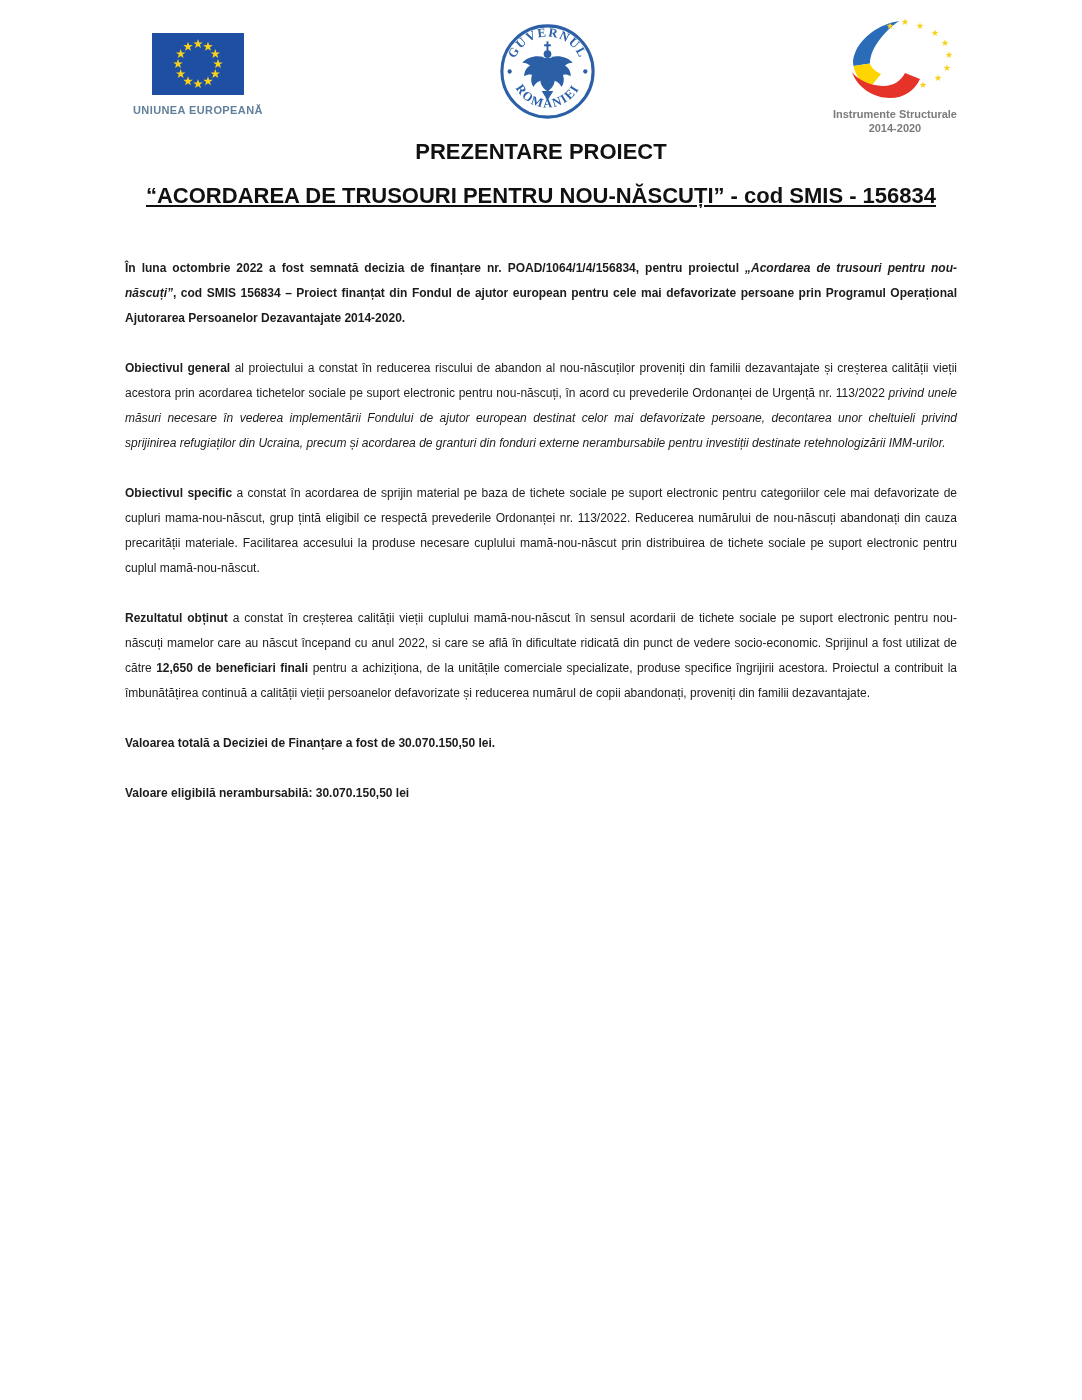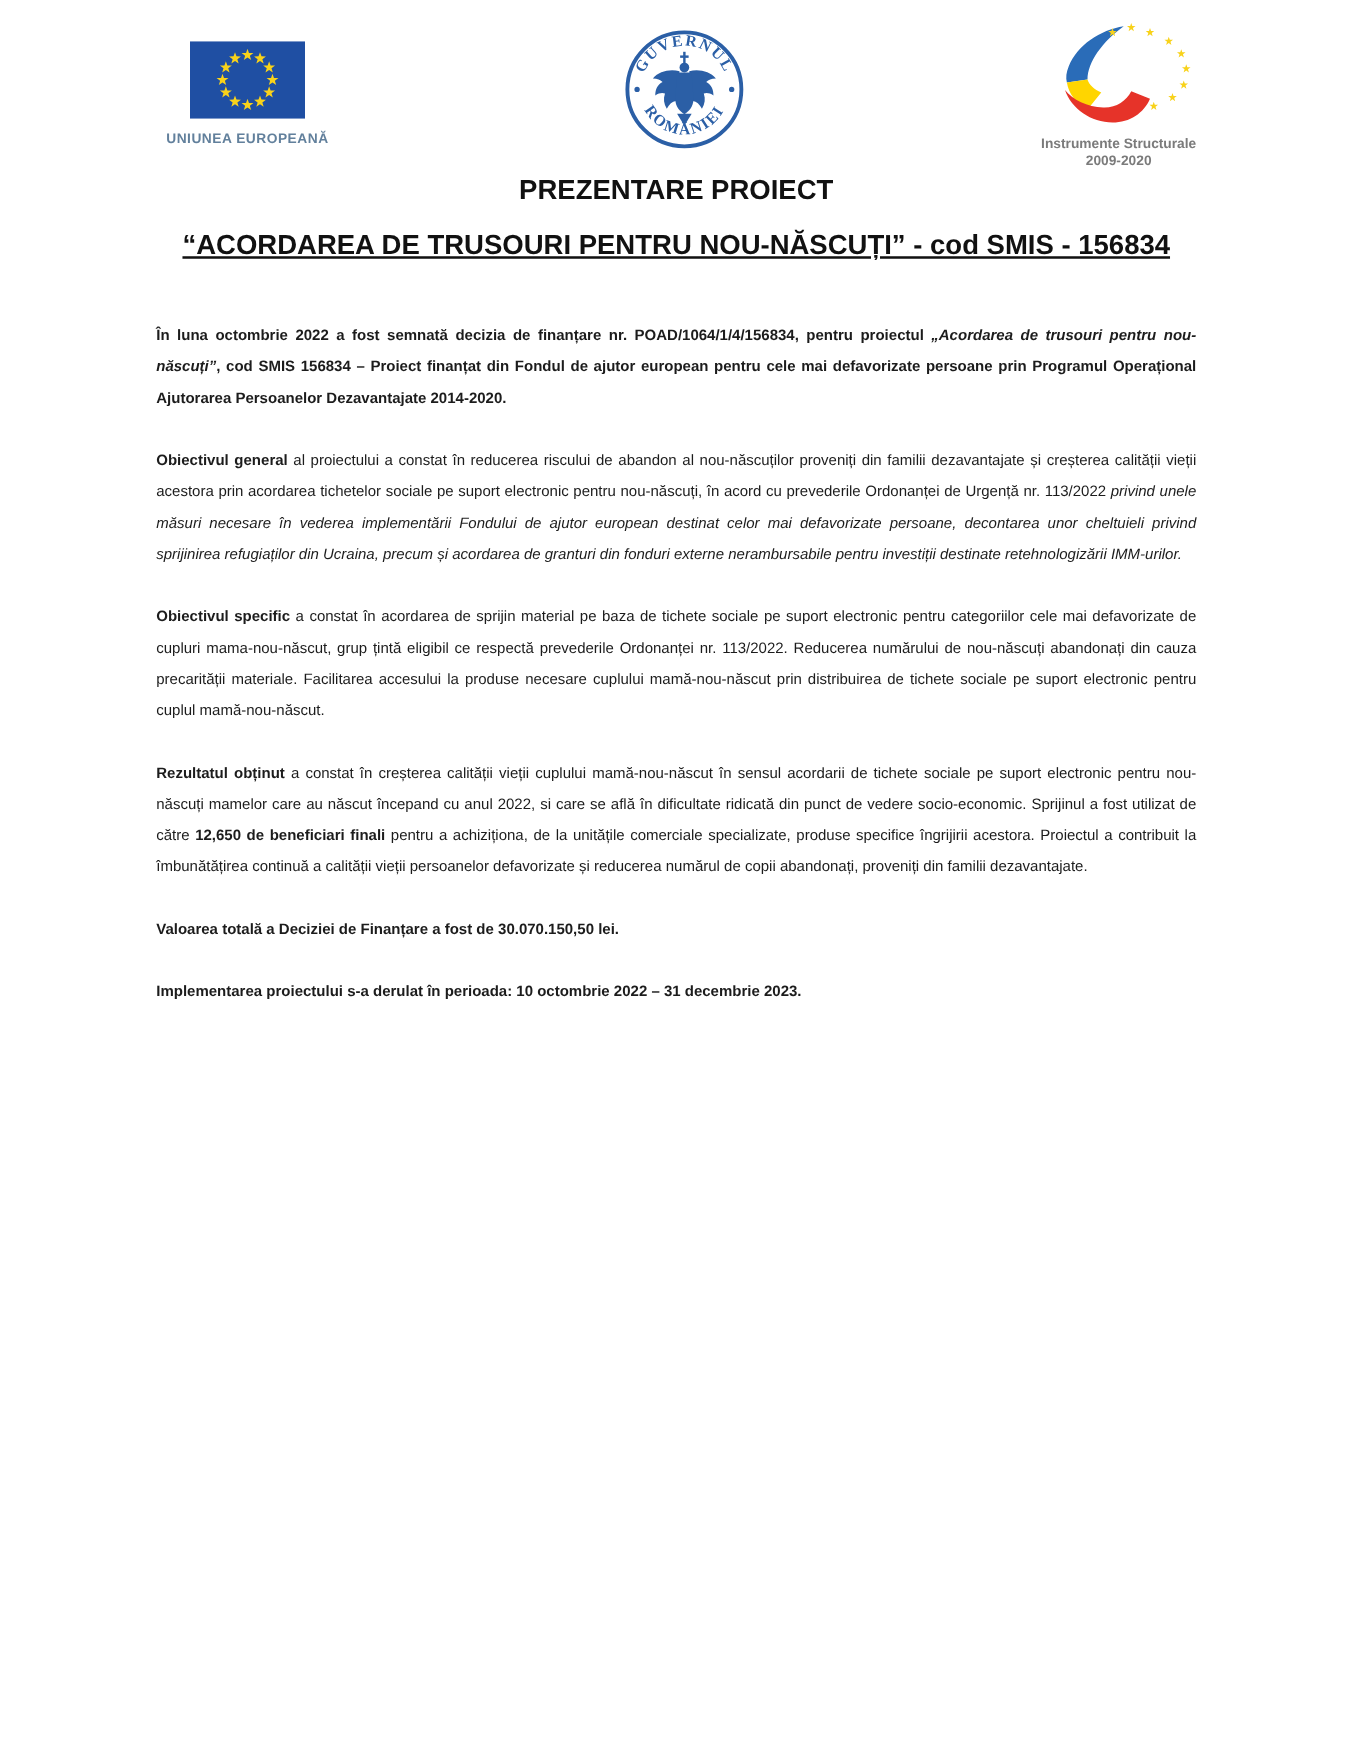--- a/index.html
+++ b/index.html
@@ -134,30 +134,30 @@
           <use href="#star" transform="translate(85,9) scale(0.72)"></use>
           <use href="#star" transform="translate(100,16) scale(0.72)"></use>
           <use href="#star" transform="translate(110,26) scale(0.72)"></use>
           <use href="#star" transform="translate(114,38) scale(0.72)"></use>
           <use href="#star" transform="translate(112,51) scale(0.72)"></use>
           <use href="#star" transform="translate(103,61) scale(0.72)"></use>
           <use href="#star" transform="translate(88,68) scale(0.72)"></use>
         </g>
       </svg>
       <div class="cap">Instrumente Structurale</div>
-      <div class="cap">2009-2020</div>
+      <div class="cap">2014-2020</div>
     </div>
 
   </div>
 
   <h1 class="title">PREZENTARE PROIECT</h1>
   <h2 class="subtitle">“ACORDAREA DE TRUSOURI PENTRU NOU-NĂSCUȚI” - cod SMIS - 156834</h2>
 
   <section class="doc">
       <p><span class="b">În luna octombrie 2022 a fost semnată decizia de finanțare nr. POAD/1064/1/4/156834, pentru proiectul </span><span class="b i">„Acordarea de trusouri pentru nou-născuți”</span><span class="b">, cod SMIS 156834 – Proiect finanțat din Fondul de ajutor european pentru cele mai defavorizate persoane prin Programul Operațional Ajutorarea Persoanelor Dezavantajate 2014-2020.</span></p>
       <p><span class="b">Obiectivul general</span><span> al proiectului a constat în reducerea riscului de abandon al nou-născuților proveniți din familii dezavantajate și creșterea calității vieții acestora prin acordarea tichetelor sociale pe suport electronic pentru nou-născuți, în acord cu prevederile Ordonanței de Urgență nr. 113/2022 </span><span class="i">privind unele măsuri necesare în vederea implementării Fondului de ajutor european destinat celor mai defavorizate persoane, decontarea unor cheltuieli privind sprijinirea refugiaților din Ucraina, precum și acordarea de granturi din fonduri externe nerambursabile pentru investiții destinate retehnologizării IMM-urilor.</span></p>
       <p><span class="b">Obiectivul specific</span><span> a constat în acordarea de sprijin material pe baza de tichete sociale pe suport electronic pentru categoriilor cele mai defavorizate de cupluri mama-nou-născut, grup țintă eligibil ce respectă prevederile Ordonanței nr. 113/2022. Reducerea numărului de nou-născuți abandonați din cauza precarității materiale. Facilitarea accesului la produse necesare cuplului mamă-nou-născut prin distribuirea de tichete sociale pe suport electronic pentru cuplul mamă-nou-născut.</span></p>
       <p><span class="b">Rezultatul obținut</span><span> a constat în creșterea calității vieții cuplului mamă-nou-născut în sensul acordarii de tichete sociale pe suport electronic pentru nou-născuți mamelor care au născut începand cu anul 2022, si care se află în dificultate ridicată din punct de vedere socio-economic. Sprijinul a fost utilizat de către </span><span class="b">12,650 de beneficiari finali</span><span> pentru a achiziționa, de la unitățile comerciale specializate, produse specifice îngrijirii acestora. Proiectul a contribuit la îmbunătățirea continuă a calității vieții persoanelor defavorizate și reducerea numărul de copii abandonați, proveniți din familii dezavantajate.</span></p>
       <p><span class="b">Valoarea totală a Deciziei de Finanțare a fost de 30.070.150,50 lei.</span></p>
-      <p><span class="b">Implementarea proiectului s-a derulat în perioada: 10 octombrie 2022 – 31 decembrie 2023.</span></p>
+      <p><span class="b">Valoare eligibilă nerambursabilă: 30.070.150,50 lei</span></p>
     </section>
 
 </div>
 
 </body></html>

